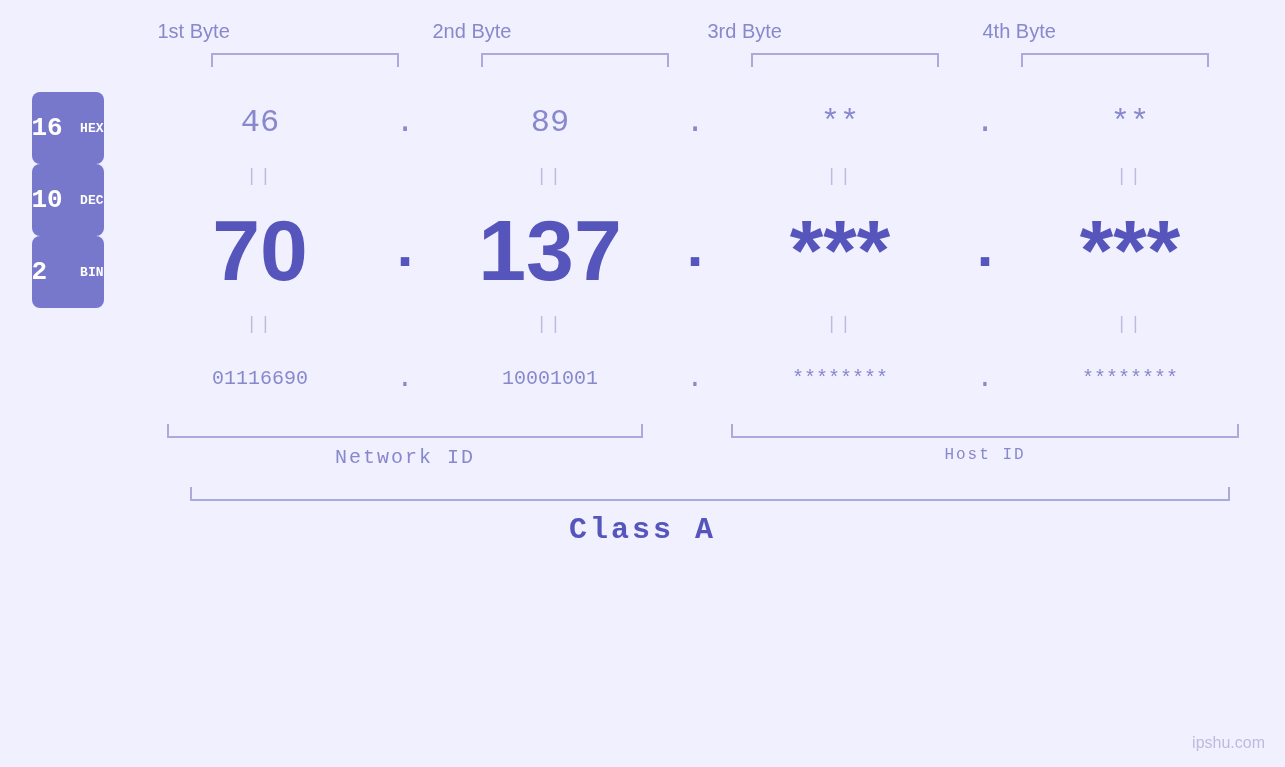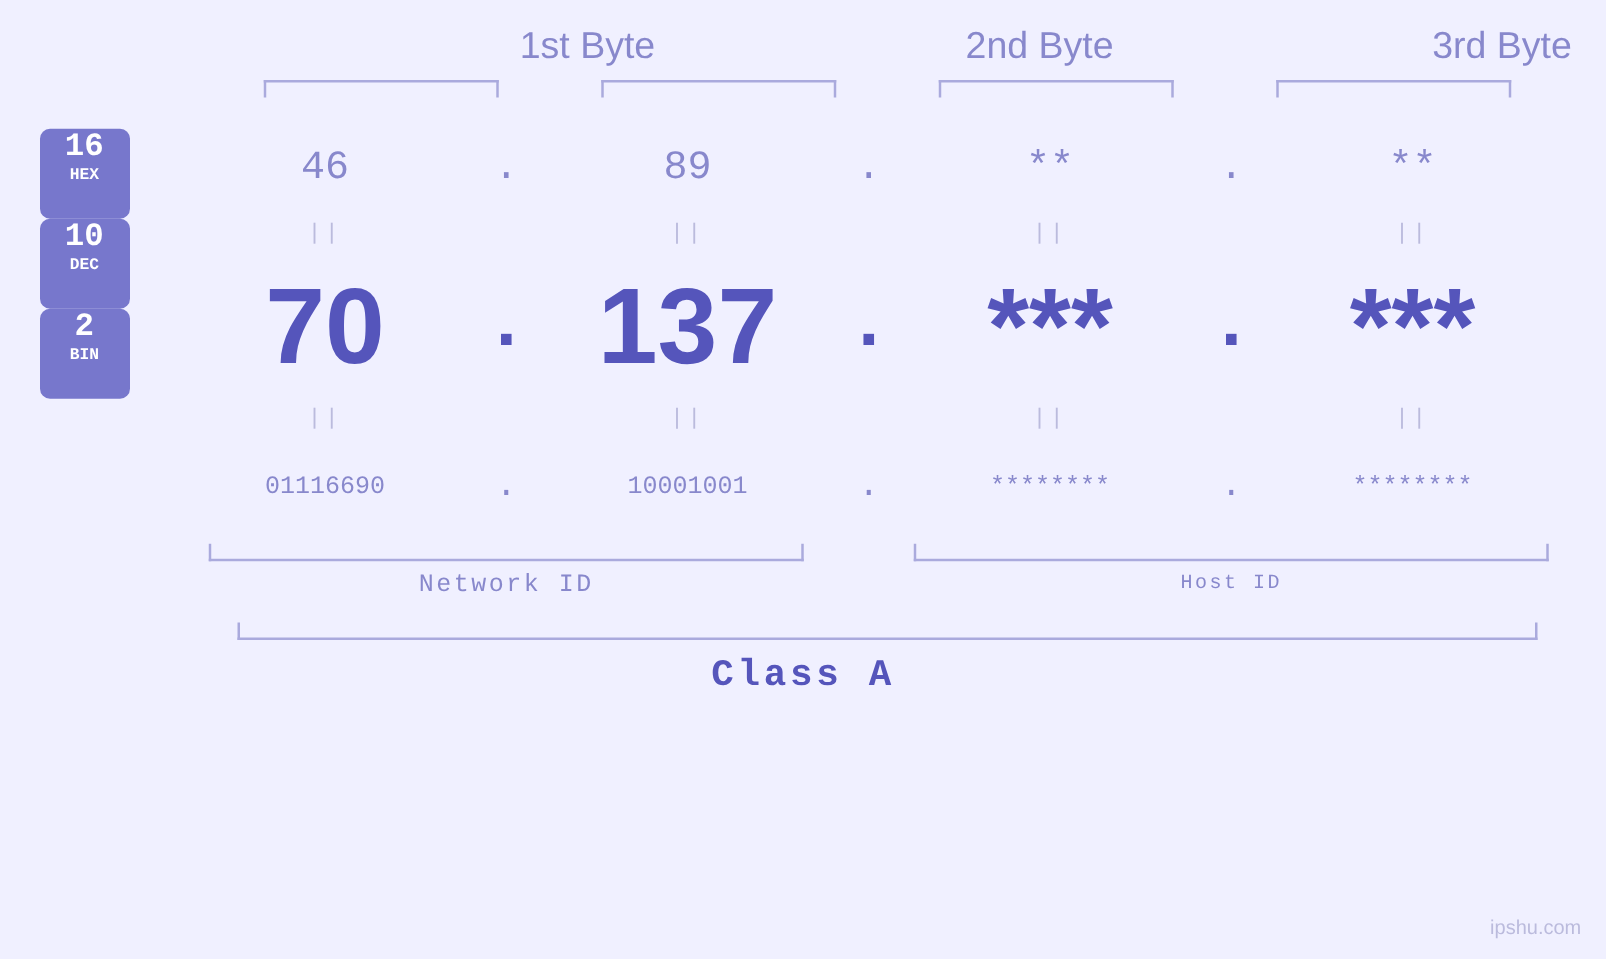--- a/index.html
+++ b/index.html
@@ -25,46 +25,46 @@
 
     
     .byte-headers {
       display: flex;
       width: 1100px;
       margin-left: 130px;
       margin-bottom: 10px;
     }
     .byte-header {
       flex: 1;
-      text-align: right;
+      text-align: left;
       color: #8888cc;
-      font-size: 30px;
+      font-size: 20px;
       font-family: Arial, sans-serif;
       font-weight: 300;
     }
 
     
     .badges-col {
       width: 135px;
       display: flex;
       flex-direction: column;
       align-items: center;
       justify-content: space-around;
       padding: 10px 0 120px 0;
     }
 
     .badge {
       width: 72px;
       height: 72px;
       background-color: #7777cc;
       border-radius: 8px;
       display: flex;
-      flex-direction: column;
-      align-items: center;
-      justify-content: flex-start;
+      flex-direction: row;
+      align-items: center;
+      justify-content: space-between;
       color: white;
     }
     .badge-num {
       font-size: 26px;
       font-weight: bold;
       line-height: 1.1;
     }
     .badge-label {
       font-size: 13px;
       font-weight: bold;
@@ -108,20 +108,21 @@
   </style>
 </head>
 <body>
 
 <div class="main-container">
 
   <div class="byte-headers">
     <div class="byte-header">1st Byte</div>
     <div class="byte-header">2nd Byte</div>
     <div class="byte-header">3rd Byte</div>
+    <div class="byte-header">4th Byte</div>
   </div>
 
   <div style="display:flex; width:1040px; margin-left:135px; margin-bottom:15px;">
     <div style="flex:1; display:flex; justify-content:center;">
       <div style="width:82%; height:14px; border:2px solid #aaaadd; border-bottom:none;"></div>
     </div>
     <div style="width:40px;"></div>
     <div style="flex:1; display:flex; justify-content:center;">
       <div style="width:82%; height:14px; border:2px solid #aaaadd; border-bottom:none;"></div>
     </div>

